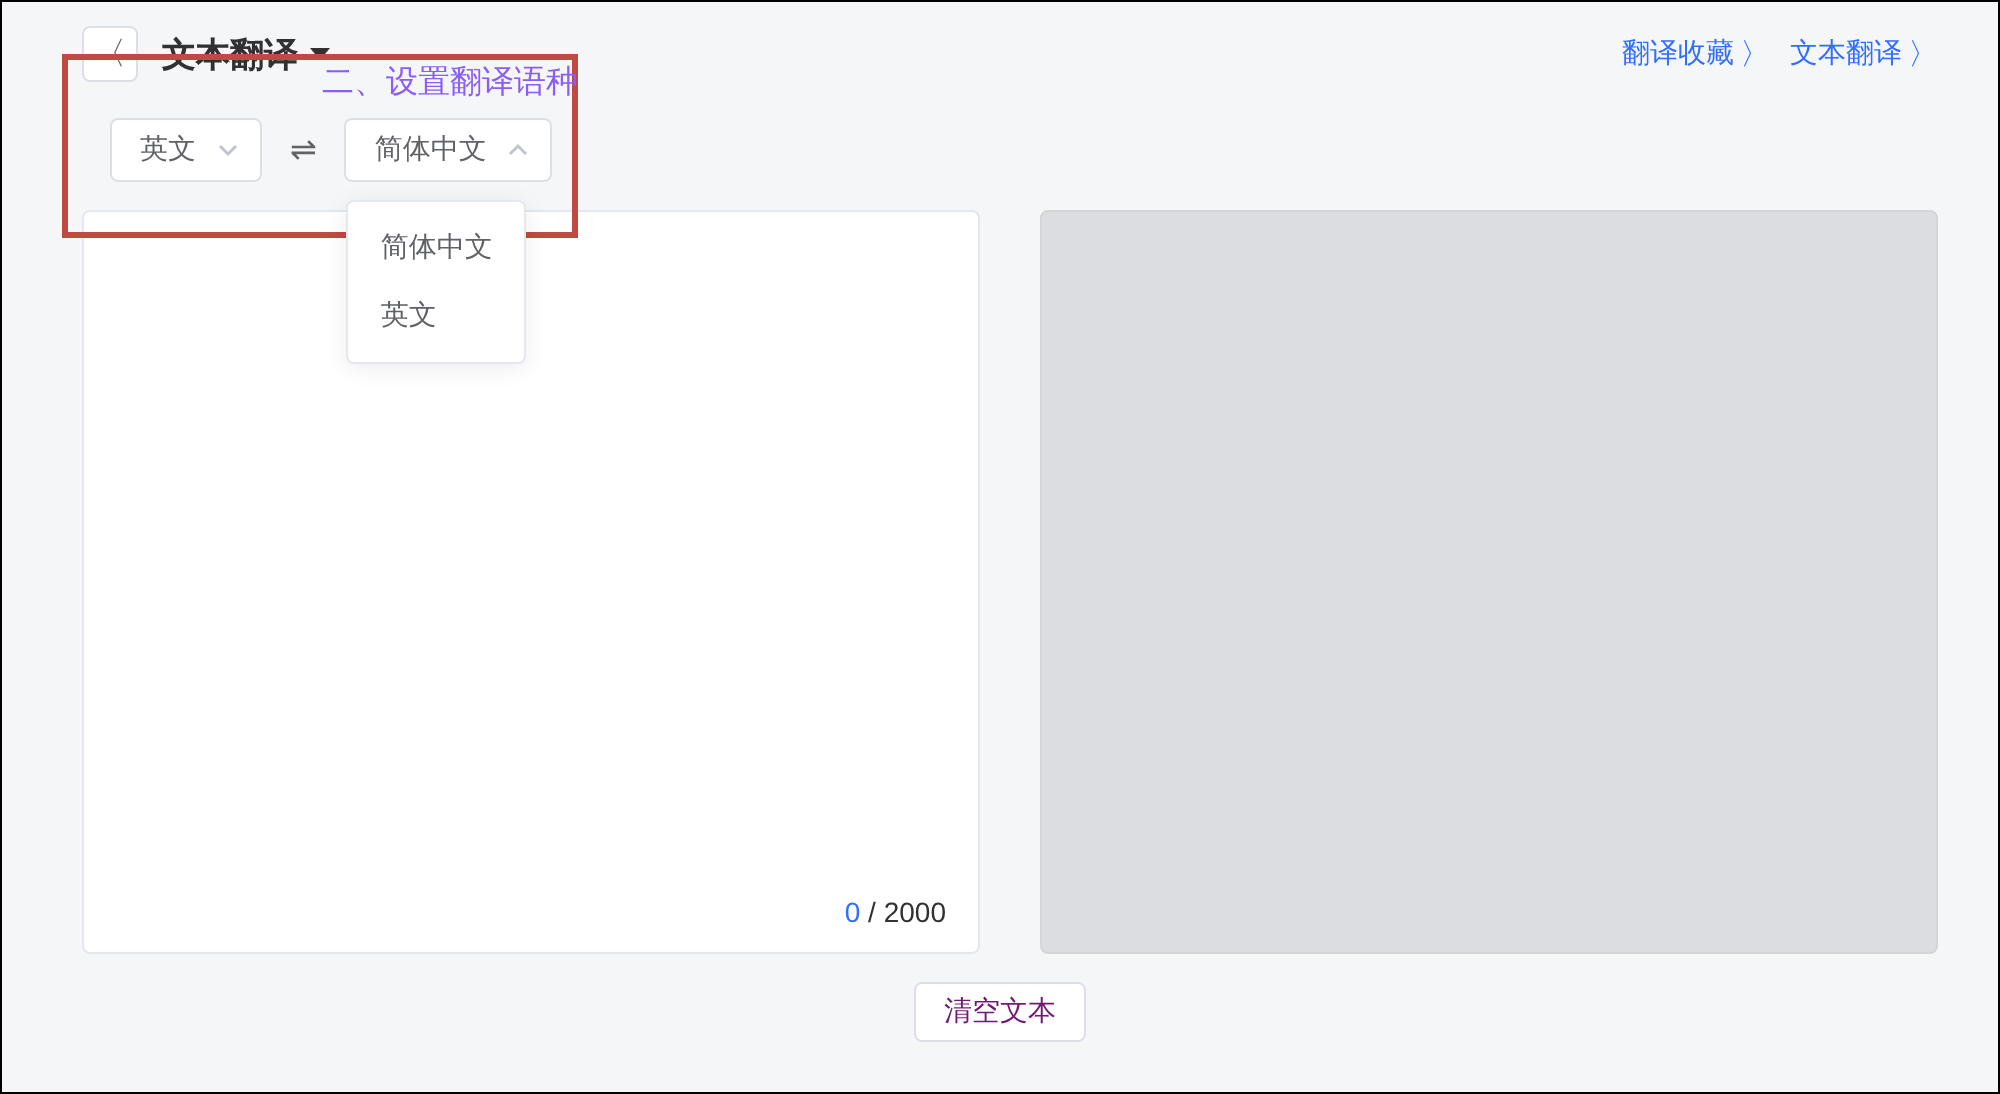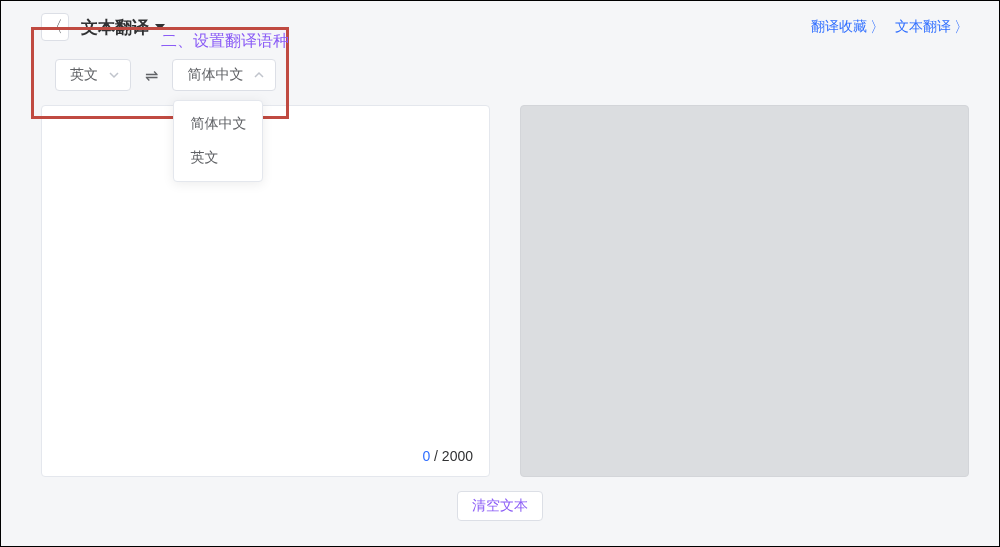--- a/index.html
+++ b/index.html
@@ -182,21 +182,21 @@
       display: flex;
       justify-content: center;
       padding-top: 14px;
     }
     .clear-btn {
       height: 30px;
       padding: 0 14px;
       border: 1px solid #dcdfe6;
       border-radius: 4px;
       background: #fff;
-      color: #8b5cf6;
+      color: #701a75;
       font-size: 14px;
       cursor: pointer;
     }
   </style>
 </head>
 <body>
 
 <div class="header">
   <div class="header-left">
     <div class="back-btn">

